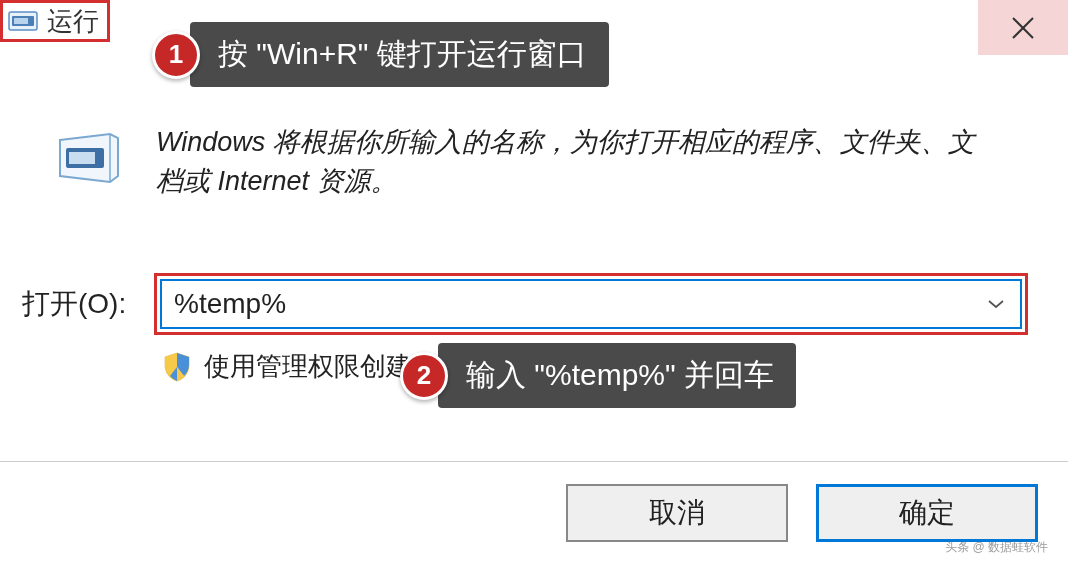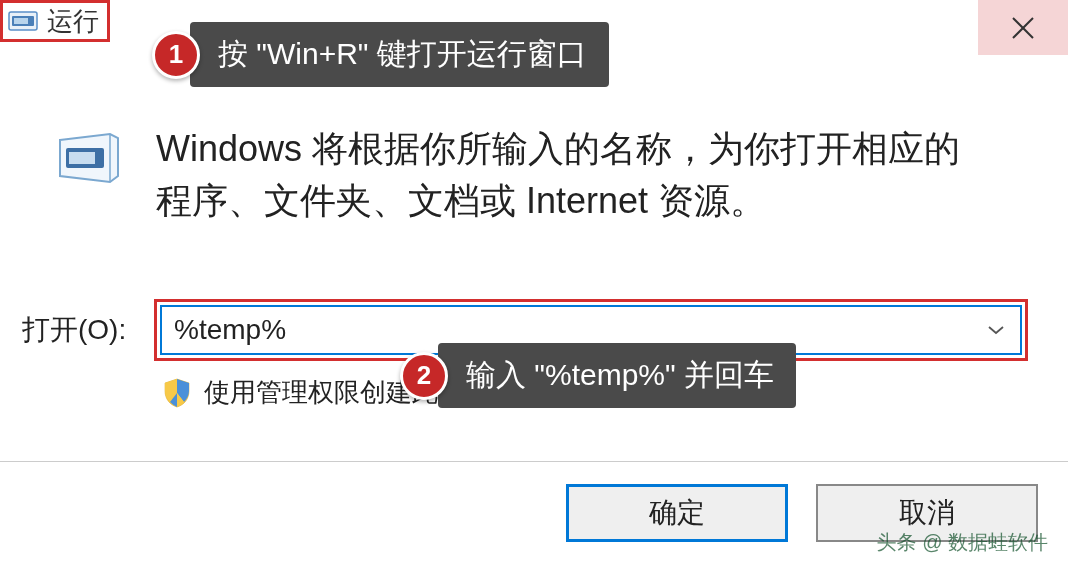--- a/index.html
+++ b/index.html
@@ -100,24 +100,25 @@
     .run-icon-large {
       width: 78px;
       height: 70px;
       margin-right: 28px;
       flex-shrink: 0;
       display: flex;
       align-items: center;
       justify-content: center;
     }
     .description {
-      font-size: 36px;
+      font-size: 27px;
       color: #222;
       line-height: 1.45;
       max-width: 820px;
+      font-style: italic;
     }
     .input-row {
       display: flex;
       align-items: center;
       padding: 0 40px 0 22px;
       margin-top: 72px;
     }
     .open-label {
       font-size: 28px;
       color: #222;
@@ -198,22 +199,22 @@
       align-items: center;
       justify-content: center;
     }
     .dialog-button.ok {
       border: 3px solid #0078d7;
     }
     .watermark {
       position: absolute;
       bottom: 18px;
       right: 20px;
-      font-size: 20px;
-      color: #14532d;
+      font-size: 12px;
+      color: #737373;
       opacity: 0.7;
       pointer-events: none;
     }
   </style>
 </head>
 <body>
 
 <div class="title-bar">
   <div class="title-left">
     <span class="run-icon-small">
@@ -278,17 +279,17 @@
 </div>
 
 <div class="annotation annotation-2">
   <div class="annotation-badge">2</div>
   <div class="annotation-text">输入 "%temp%" 并回车</div>
 </div>
 
 <div class="divider"></div>
 
 <div class="button-row">
+  <button class="dialog-button">取消</button>
   <button class="dialog-button ok">确定</button>
-  <button class="dialog-button">取消</button>
 </div>
 
 <div class="watermark">头条 @ 数据蛙软件</div>
 
 </body></html>

